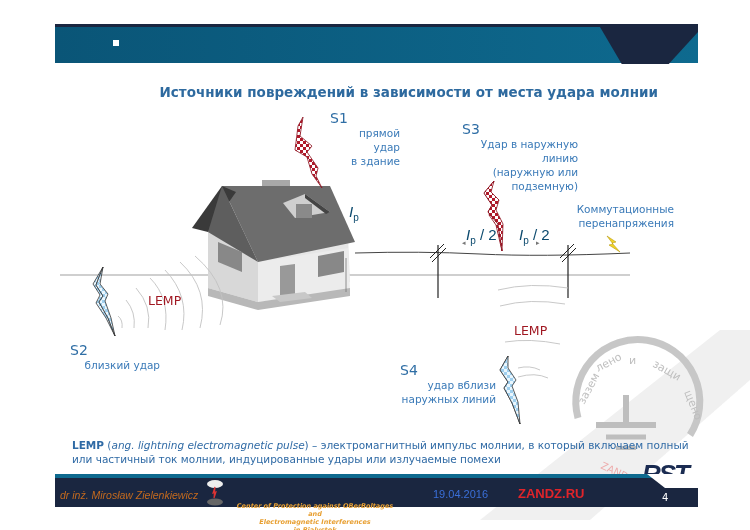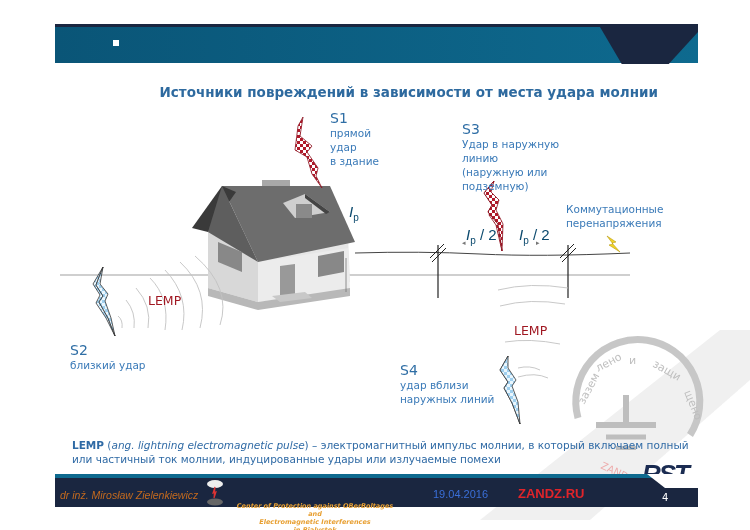--- a/index.html
+++ b/index.html
@@ -4,21 +4,21 @@
 <style>
   html,body{margin:0;padding:0;background:#fff;}
   body{width:750px;height:530px;position:relative;overflow:hidden;font-family:"DejaVu Sans","Liberation Sans",sans-serif;}
   .abs{position:absolute;}
   .header{left:55px;top:24px;width:643px;height:40px;}
   .header svg{position:absolute;left:0;top:0;}
   .hdr-bullet{left:58px;top:16px;width:6px;height:6px;background:#fff;}
   .hdr-title{left:85px;top:8px;color:#fff;font-family:"Liberation Sans",sans-serif;font-size:21px;}
   .subtitle{left:0;width:658px;top:84px;text-align:right;color:#2e6a9f;font-weight:bold;font-size:13.5px;}
   .lbl-head{color:#2f6ea5;font-weight:normal;font-size:14px;text-align:left;}
-  .lbl-text{color:#3a7ab8;font-size:10.5px;text-align:left;line-height:14px;}
+  .lbl-text{color:#3a7ab8;font-size:10.5px;text-align:right;line-height:14px;}
   .lemp{color:#a01822;font-size:12.5px;}
   .ip{font-family:"Liberation Sans",sans-serif;font-size:15px;color:#0c4a6e;}
   .ip i{font-style:italic;}
   .ip sub{font-size:10px;}
   .note{left:72px;top:438px;width:620px;color:#2f6aa5;font-size:10.5px;line-height:14px;}
   .footer{left:55px;top:474px;width:643px;height:33px;}
   .f-author{left:60px;top:489px;color:#c46a1e;font-style:italic;font-size:10.5px;font-family:"Liberation Sans",sans-serif;text-align:right;}
   .f-center{left:230px;top:481px;width:170px;color:#e8a033;font-size:6.5px;font-style:italic;font-weight:bold;text-align:center;line-height:8px;margin-top:21px;}
   .f-date{left:433px;top:488px;color:#3a6fd8;font-size:11px;font-family:"Liberation Sans",sans-serif;}
   .f-site{left:518px;top:486px;color:#e0242a;font-weight:bold;font-size:13px;font-family:"Liberation Sans",sans-serif;}

